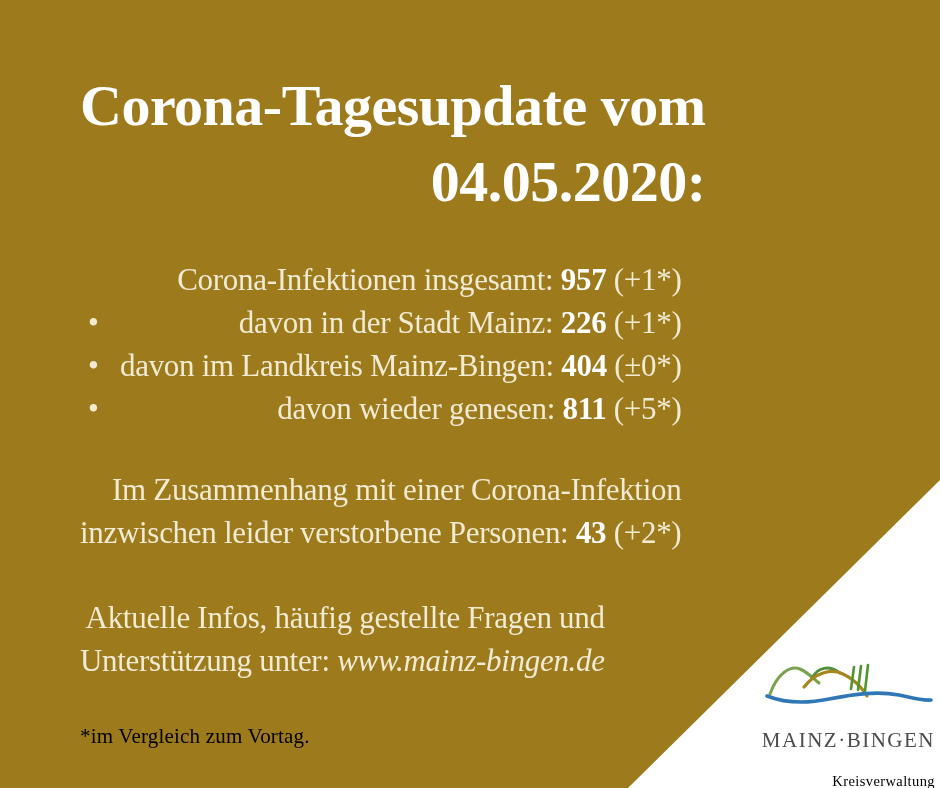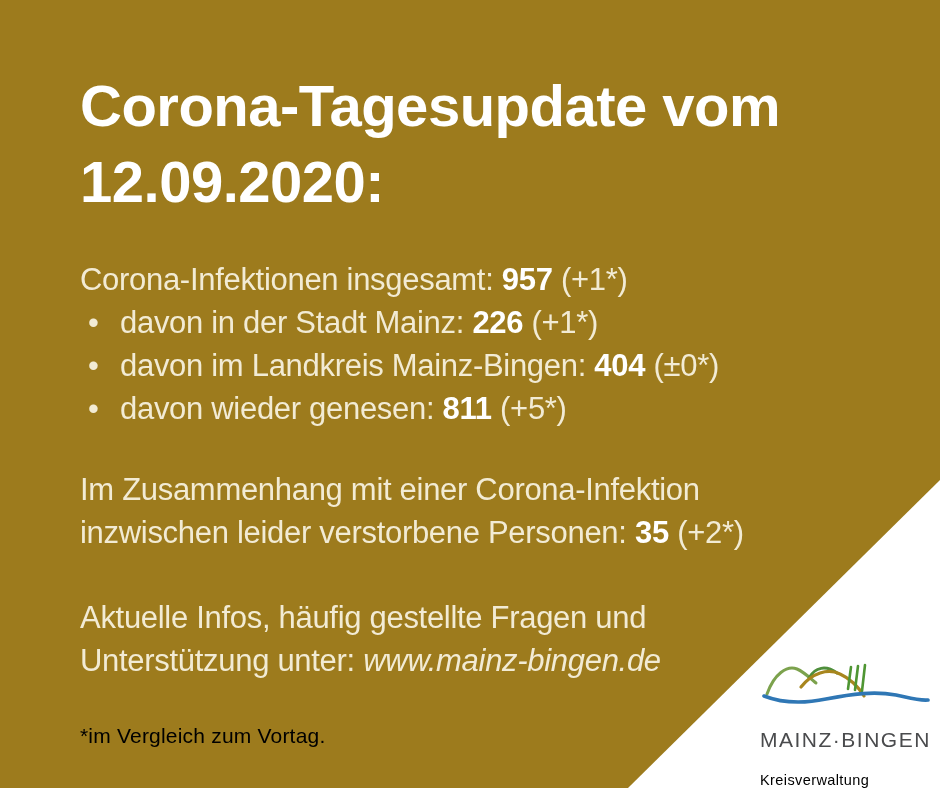--- a/index.html
+++ b/index.html
@@ -2,21 +2,22 @@
 <html><head>
 <meta charset="utf-8">
 <style>
   html, body { margin: 0; padding: 0; background: #e8e8e8; }
   .canvas {
     position: relative;
     width: 940px;
     height: 788px;
     overflow: hidden;
     background: #9D7B1D;
-    font-family: Liberation Sans, sans-serif;
+    font-family: Liberation Serif, serif;
+    text-align: right;
   }
   
   .corner-triangle {
     position: absolute;
     right: 0;
     bottom: 0;
     width: 312px;
     height: 308px;
     background: #FFFFFF;
     clip-path: polygon(100% 0, 100% 100%, 0 100%);
@@ -84,21 +85,21 @@
 </style>
 </head>
 <body>
 
 <div class="canvas">
 
   <div class="corner-triangle"></div>
 
   <div class="title">
     <div>Corona-Tagesupdate vom</div>
-    <div>12.09.2020:</div>
+    <div>04.05.2020:</div>
   </div>
 
   <div class="stats bodytext">
     <div>
       <span>Corona-Infektionen insgesamt:</span>
       <b>957</b>
       <span>(+1*)</span>
     </div>
     <ul>
       <li>
@@ -116,21 +117,21 @@
         <b>811</b>
         <span>(+5*)</span>
       </li>
     </ul>
   </div>
 
   <div class="deaths bodytext">
     <div>Im Zusammenhang mit einer Corona-Infektion</div>
     <div>
       <span>inzwischen leider verstorbene Personen:</span>
-      <b>35</b>
+      <b>43</b>
       <span>(+2*)</span>
     </div>
   </div>
 
   <div class="info bodytext">
     <div>Aktuelle Infos, häufig gestellte Fragen und</div>
     <div>
       <span>Unterstützung unter:</span>
       <a class="url" href="#">www.mainz-bingen.de</a>
     </div>

